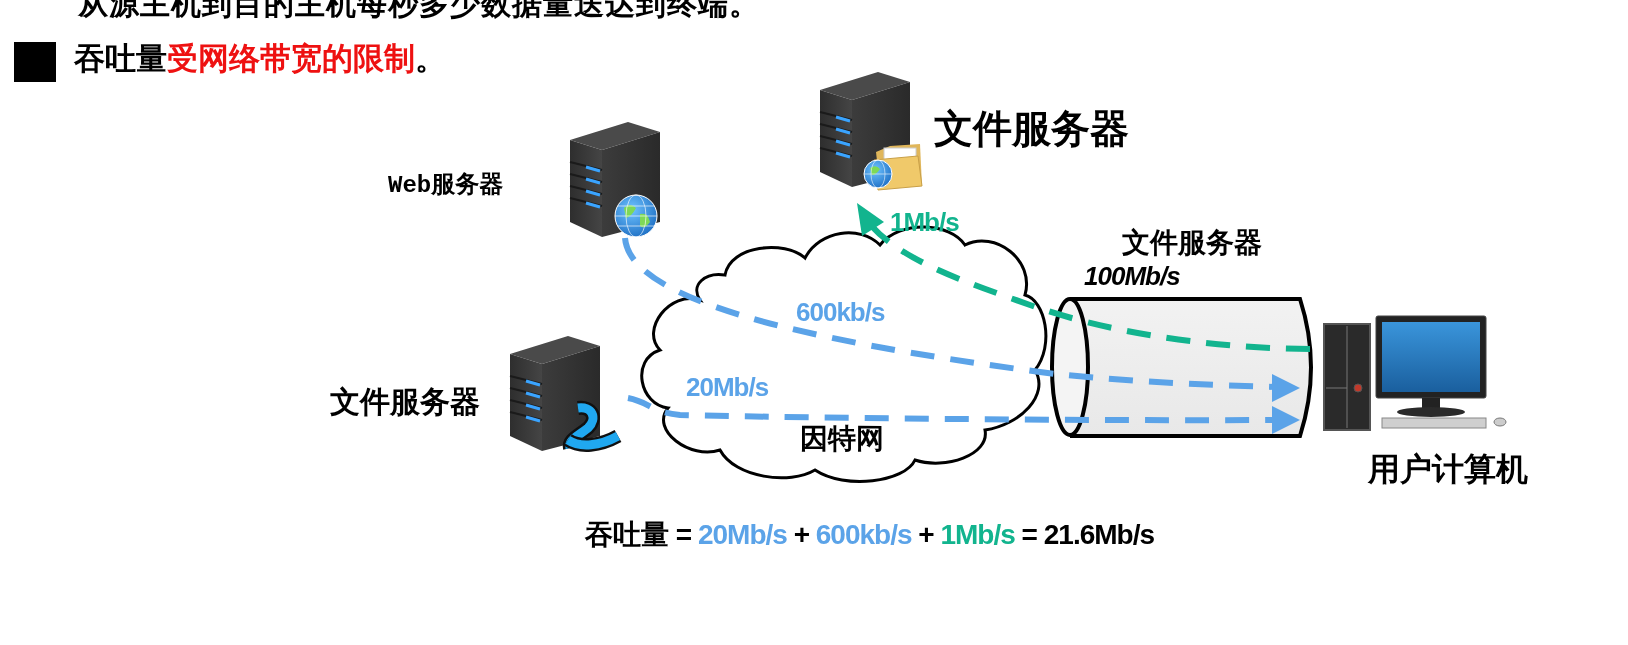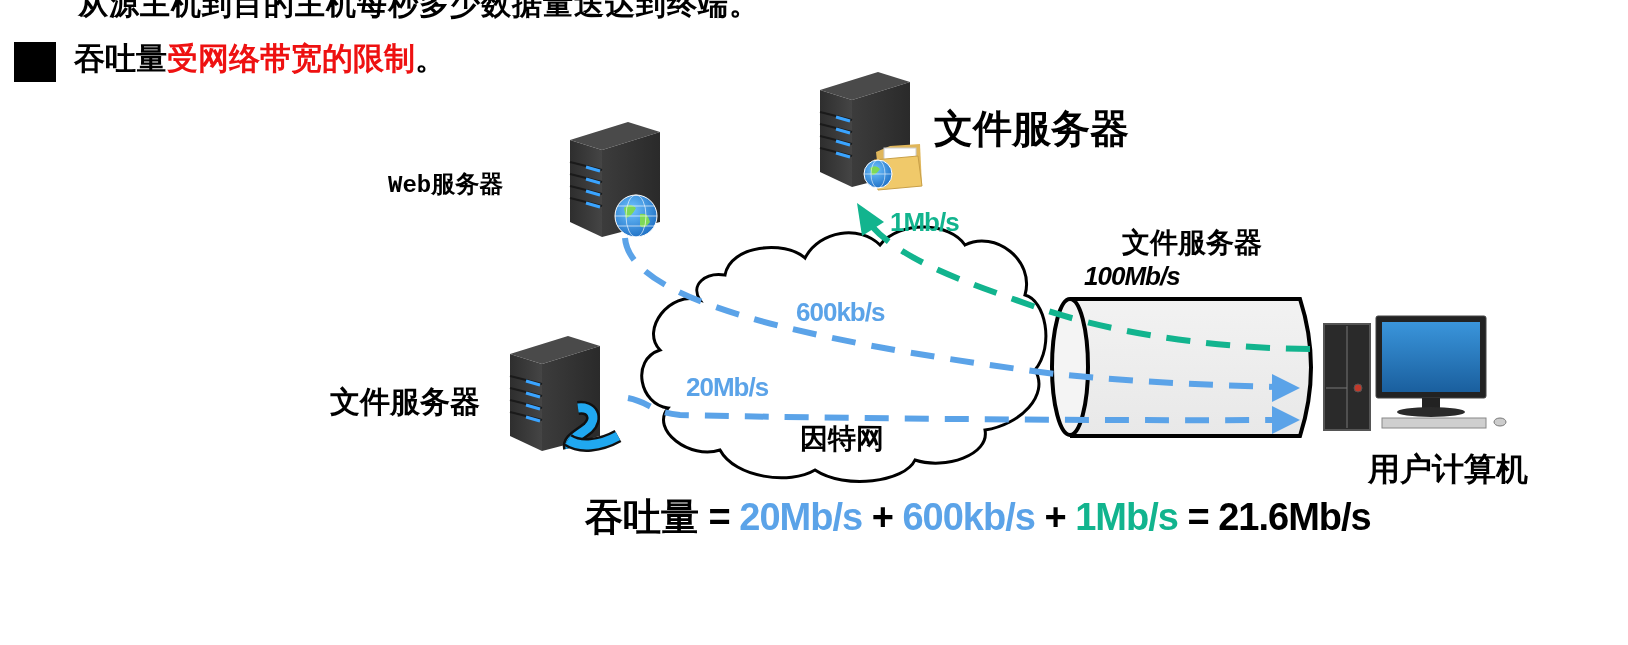--- a/index.html
+++ b/index.html
@@ -6,21 +6,21 @@
     body { width: 1628px; height: 645px; position: relative; overflow: hidden;
            font-family: "DejaVu Sans", "Liberation Sans", sans-serif; }
     .abs { position: absolute; }
     .top-cut { left: 78px; top: -16px; font-size: 30px; font-weight: bold; color: #000; white-space: nowrap; letter-spacing: 1px; }
     .bullet { left: 14px; top: 42px; width: 42px; height: 40px; background: #000; }
     .heading { left: 74px; top: 38px; font-size: 31px; font-weight: bold; white-space: nowrap; text-align: center; }
     .heading .black { color: #000; }
     .heading .red { color: #ee1111; }
     .label { font-weight: bold; color: #000; white-space: nowrap; }
     .rate { font-family: "Liberation Sans", sans-serif; font-weight: bold; white-space: nowrap; letter-spacing: -1px; }
-    .formula { left: 585px; top: 492px; font-size: 38px; font-weight: bold; white-space: nowrap; font-family: "Liberation Sans", sans-serif; letter-spacing: -1px; }
+    .formula { left: 585px; top: 516px; font-size: 28px; font-weight: bold; white-space: nowrap; font-family: "Liberation Sans", sans-serif; letter-spacing: -1px; }
     .formula .cn { font-family: "DejaVu Sans", sans-serif; letter-spacing: 0; }
     svg.diagram { position: absolute; left: 0; top: 0; }
   </style>
 </head>
 <body>
 
 <div class="abs top-cut">从源主机到目的主机每秒多少数据量送达到终端。</div>
 
 <div class="abs bullet"></div>
 <div class="abs heading">

